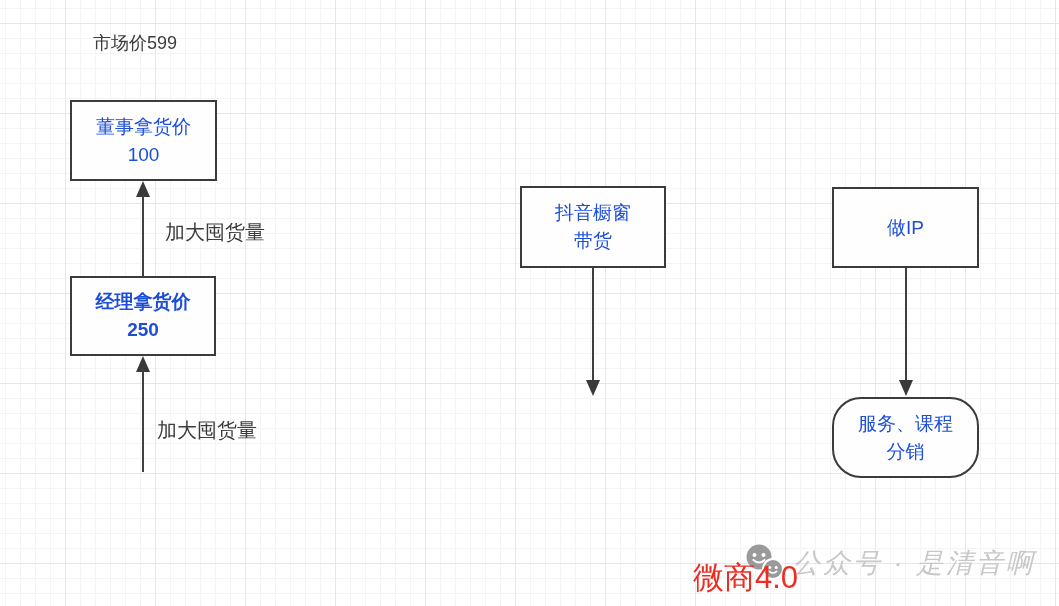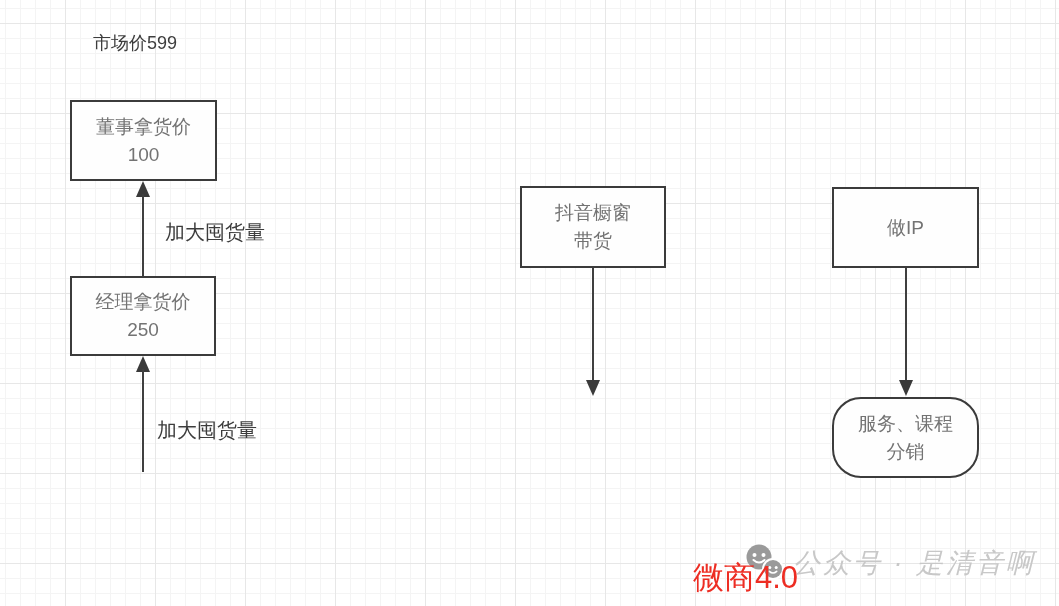--- a/index.html
+++ b/index.html
@@ -29,21 +29,21 @@
   }
   .node {
     position: absolute;
     background: #fefefe;
     border: 2px solid #3b3b3b;
     box-sizing: border-box;
     display: flex;
     align-items: center;
     justify-content: center;
     text-align: center;
-    color: #737373;
+    color: #1d4ed8;
     font-size: 19px;
     line-height: 1.45;
   }
   .node .node-label { white-space: pre-line; }
   .arrow { position: absolute; width: 14px; }
   .arrow .shaft {
     position: absolute;
     left: 6px;
     width: 2px;
     background: #3f3f3f;
@@ -97,21 +97,21 @@
     <div class="node-label">董事拿货价
 100</div>
   </div>
 
   <div class="arrow up" style="left:136px; top:181px; height:96px;">
     <div class="head"></div>
     <div class="shaft"></div>
   </div>
   <div class="edge-label" style="left:165px; top:219px;">加大囤货量</div>
 
-  <div class="node" style="left:70px; top:276px; width:146px; height:80px;">
+  <div class="node" style="left:70px; top:276px; width:146px; height:80px;font-weight:bold;">
     <div class="node-label">经理拿货价
 250</div>
   </div>
 
   <div class="arrow up" style="left:136px; top:356px; height:116px;">
     <div class="head"></div>
     <div class="shaft"></div>
   </div>
   <div class="edge-label" style="left:157px; top:417px;">加大囤货量</div>
 

